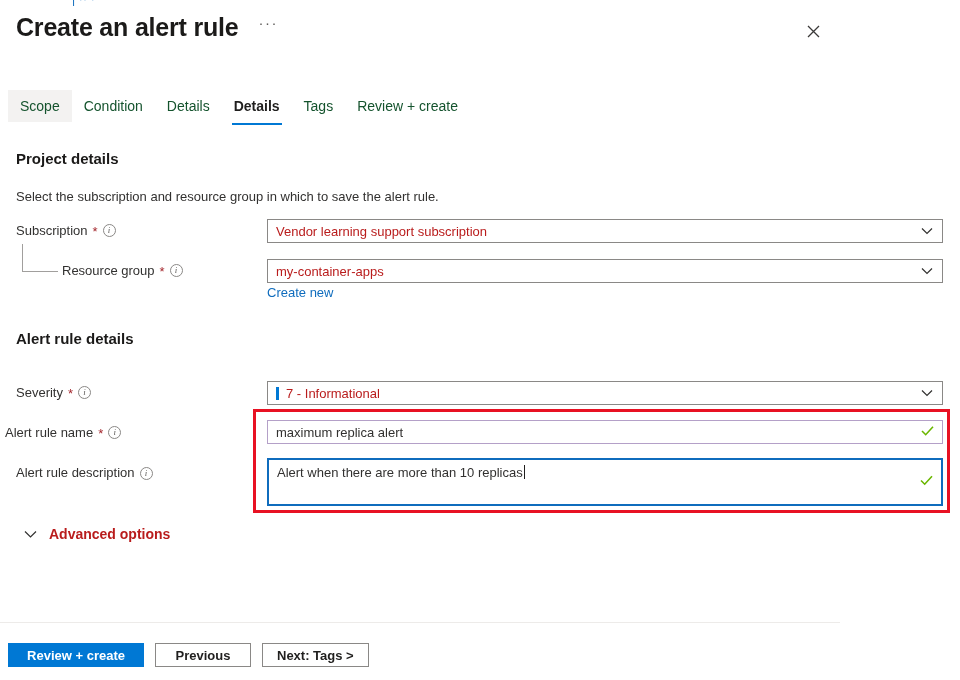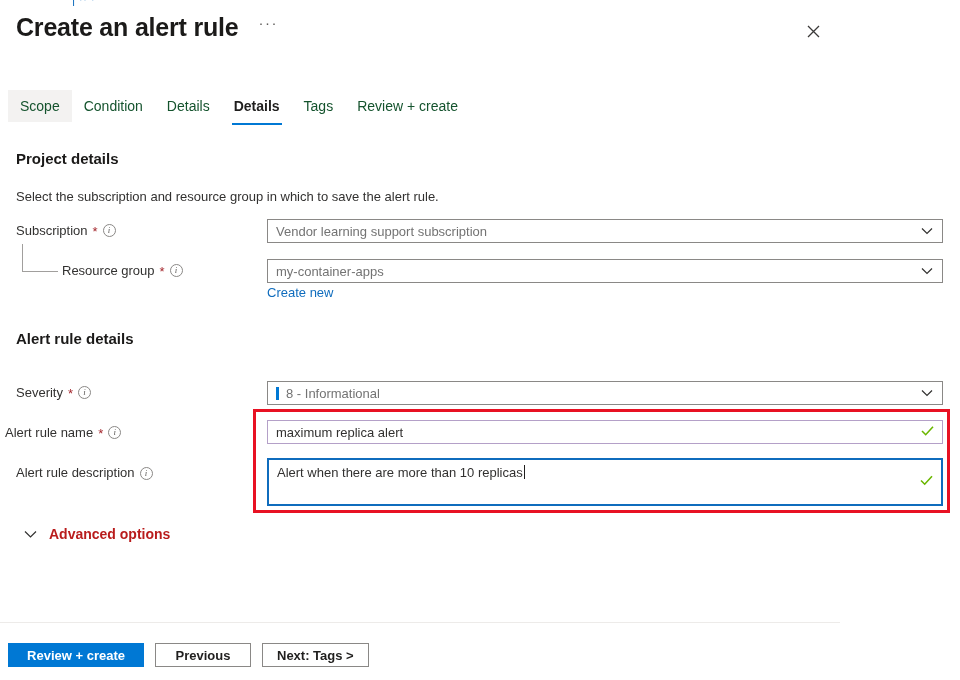--- a/index.html
+++ b/index.html
@@ -147,21 +147,21 @@
   .control {
     position: absolute;
     left: 267px;
     width: 676px;
     height: 24px;
     border: 1px solid #8a8886;
     background: #fff;
     display: flex;
     align-items: center;
     font-size: 13px;
-    color: #737373;
+    color: #b91c1c;
     padding: 0 8px;
     cursor: pointer;
   }
   .control .value { flex: 1 1 auto; overflow: hidden; white-space: nowrap; text-overflow: ellipsis; }
   .chev {
     flex: 0 0 auto;
     width: 14px; height: 14px;
     color: #323130;
     display: flex; align-items: center; justify-content: center;
   }
@@ -367,21 +367,21 @@
   <div class="section-heading" style="top:330px;">Alert rule details</div>
 
   <div class="form-label" style="left:16px; top:385px;">
     <span>Severity</span>
     <span class="req-star">*</span>
     <span class="info-icon">i</span>
   </div>
 
   <div class="control" style="top:381px;">
     <span class="sev-bar"></span>
-    <span class="value">8 - Informational</span>
+    <span class="value">7 - Informational</span>
     <span class="chev">
       <svg width="12" height="8" viewBox="0 0 12 8">
           <path d="M1 1.5 L6 6.5 L11 1.5" stroke="#323130" stroke-width="1.2" fill="none"></path>
         </svg>
     </span>
   </div>
 
   <div class="form-label" style="left:5px; top:425px;">
     <span>Alert rule name</span>
     <span class="req-star">*</span>

